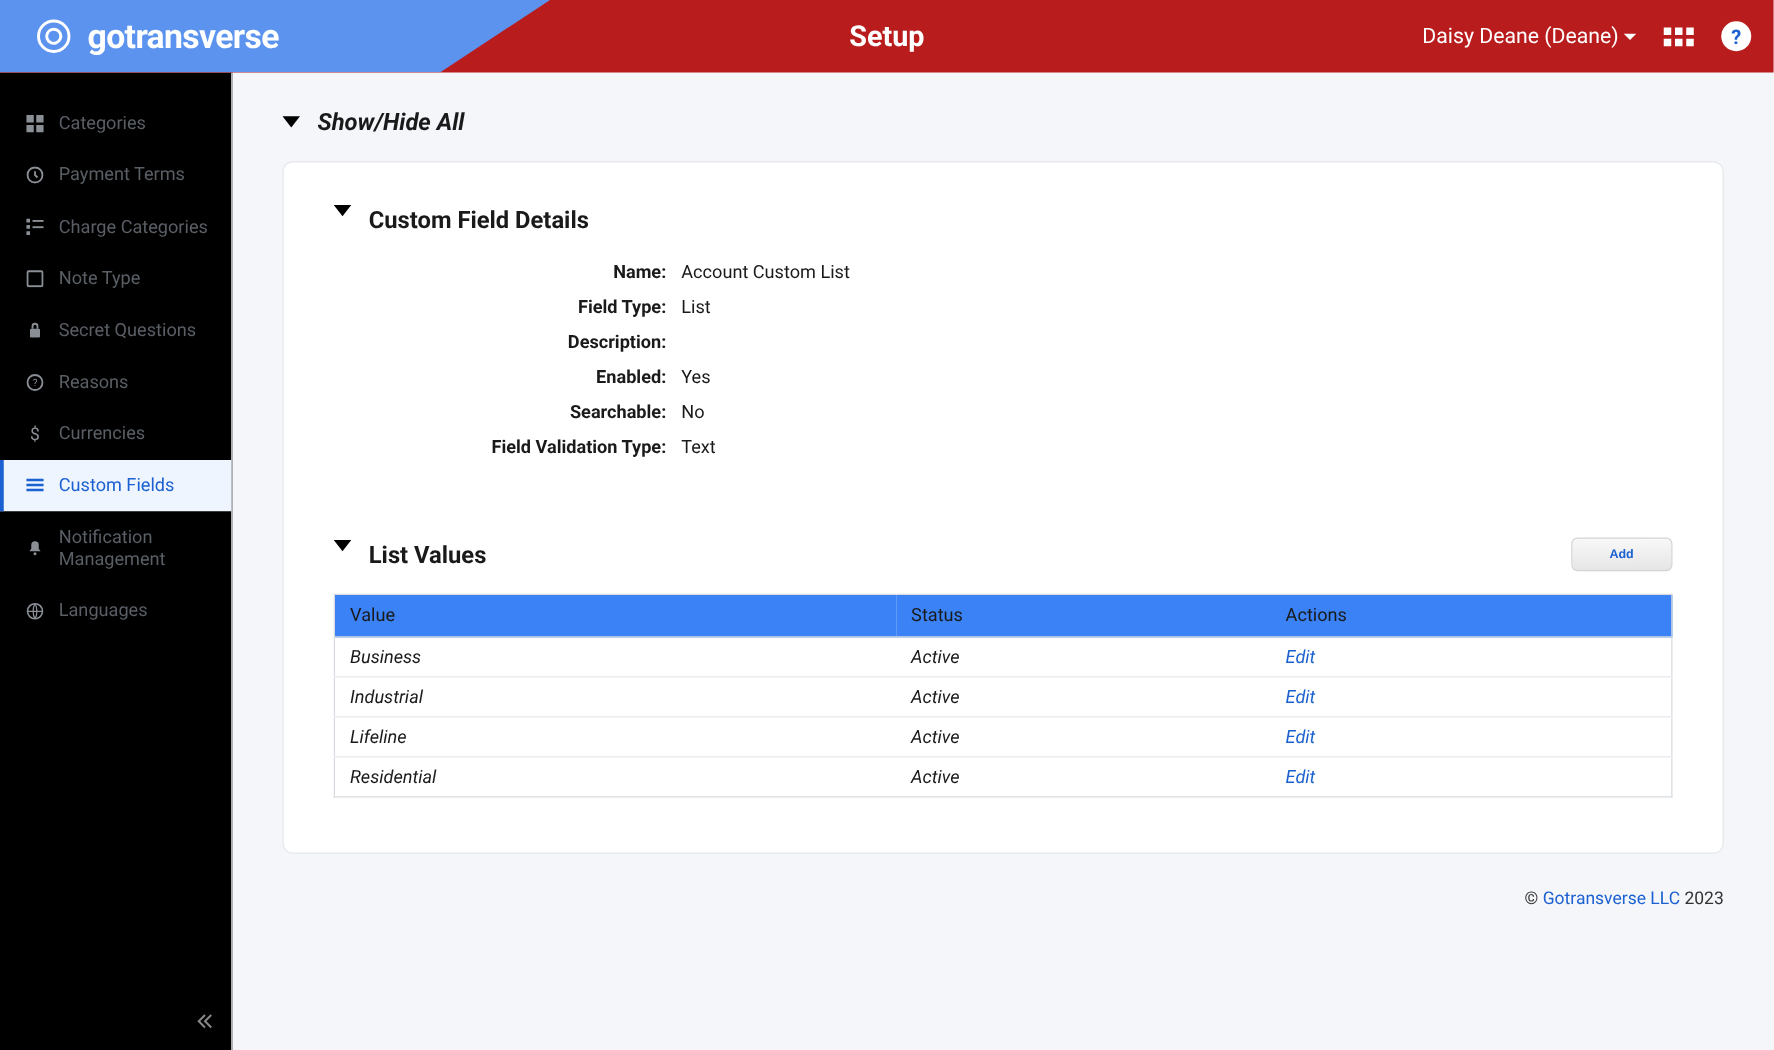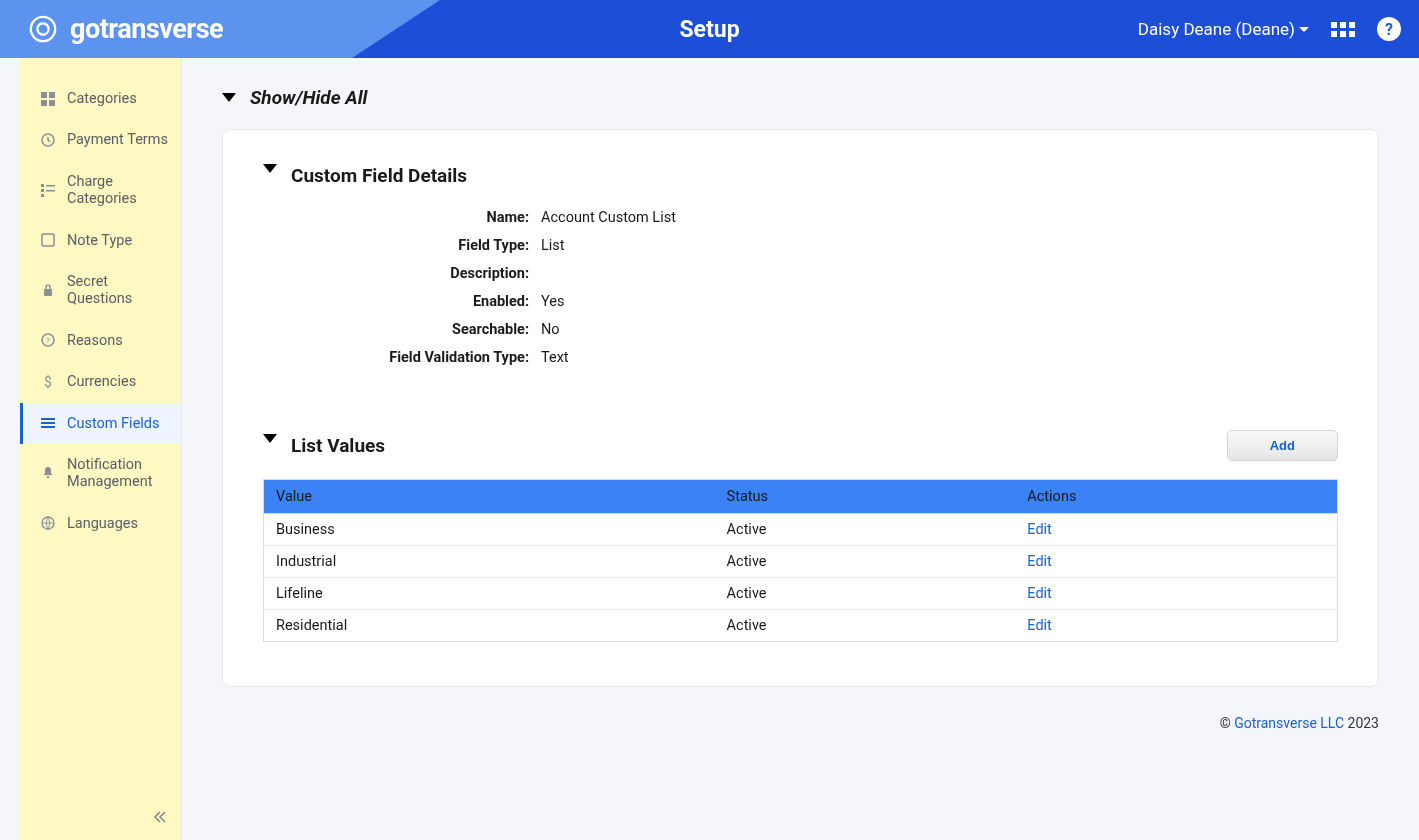--- a/index.html
+++ b/index.html
@@ -9,21 +9,21 @@
     color: #1a1a1a;
     width: 1419px;
     height: 840px;
     overflow: hidden;
     position: relative;
   }
   
   .header {
     position: relative;
     height: 58px;
-    background: #1d4ed8;
+    background: #b91c1c;
     display: flex;
     align-items: center;
     z-index: 10;
   }
   .header-diagonal {
     position: absolute;
     left: 0; top: 0;
     width: 440px; height: 58px;
     background: #5b93ef;
     clip-path: polygon(0 0, 100% 0, 80% 100%, 0 100%);
@@ -92,27 +92,26 @@
     color: #1b61d1;
     display: flex; align-items: center; justify-content: center;
     font-weight: 700;
     font-size: 16px;
     cursor: pointer;
   }
 
   
   .layout { display: flex; height: 782px; }
   .sidebar {
-    width: 162px;
-    background: #fef9c3;
+    width: 186px;
+    background: #000000;
     border-right: 1px solid #e4e6ea;
     display: flex;
     flex-direction: column;
     position: relative;
-    margin-left: 20px;
   }
   .side-items { padding-top: 20px; }
   .side-item {
     display: flex;
     align-items: center;
     gap: 10px;
     padding: 12px 8px 12px 16px;
     color: #5a5f66;
     font-size: 14.5px;
     cursor: pointer;
@@ -187,22 +186,22 @@
   }
   .list-header-row {
     display: flex;
     align-items: center;
     justify-content: space-between;
   }
   .add-btn {
     background: linear-gradient(#f8f8f8, #e6e6e6);
     border: 1px solid #d2d4d8;
     border-radius: 5px;
-    padding: 7px 42px;
-    font-size: 13px;
+    padding: 7px 30px;
+    font-size: 10px;
     font-weight: 700;
     color: #1b61d1;
     cursor: pointer;
   }
   table.list-table {
     width: 100%;
     border-collapse: collapse;
     margin-top: 18px;
     font-size: 14.5px;
     border: 1px solid #d8dbe0;
@@ -210,20 +209,21 @@
   table.list-table thead th {
     background: #3b82f6;
     text-align: left;
     font-weight: 400;
     padding: 8px 12px;
     border-bottom: 1px solid #d8dbe0;
   }
   table.list-table tbody td {
     padding: 7px 12px;
     border-top: 1px solid #e6e8ec;
+    font-style: italic;
   }
   .link { color: #1b61d1; cursor: pointer; }
 
   .footer {
     text-align: right;
     font-size: 14px;
     color: #333;
     padding-bottom: 20px;
   }
   .footer a { color: #1b61d1; text-decoration: none; }

